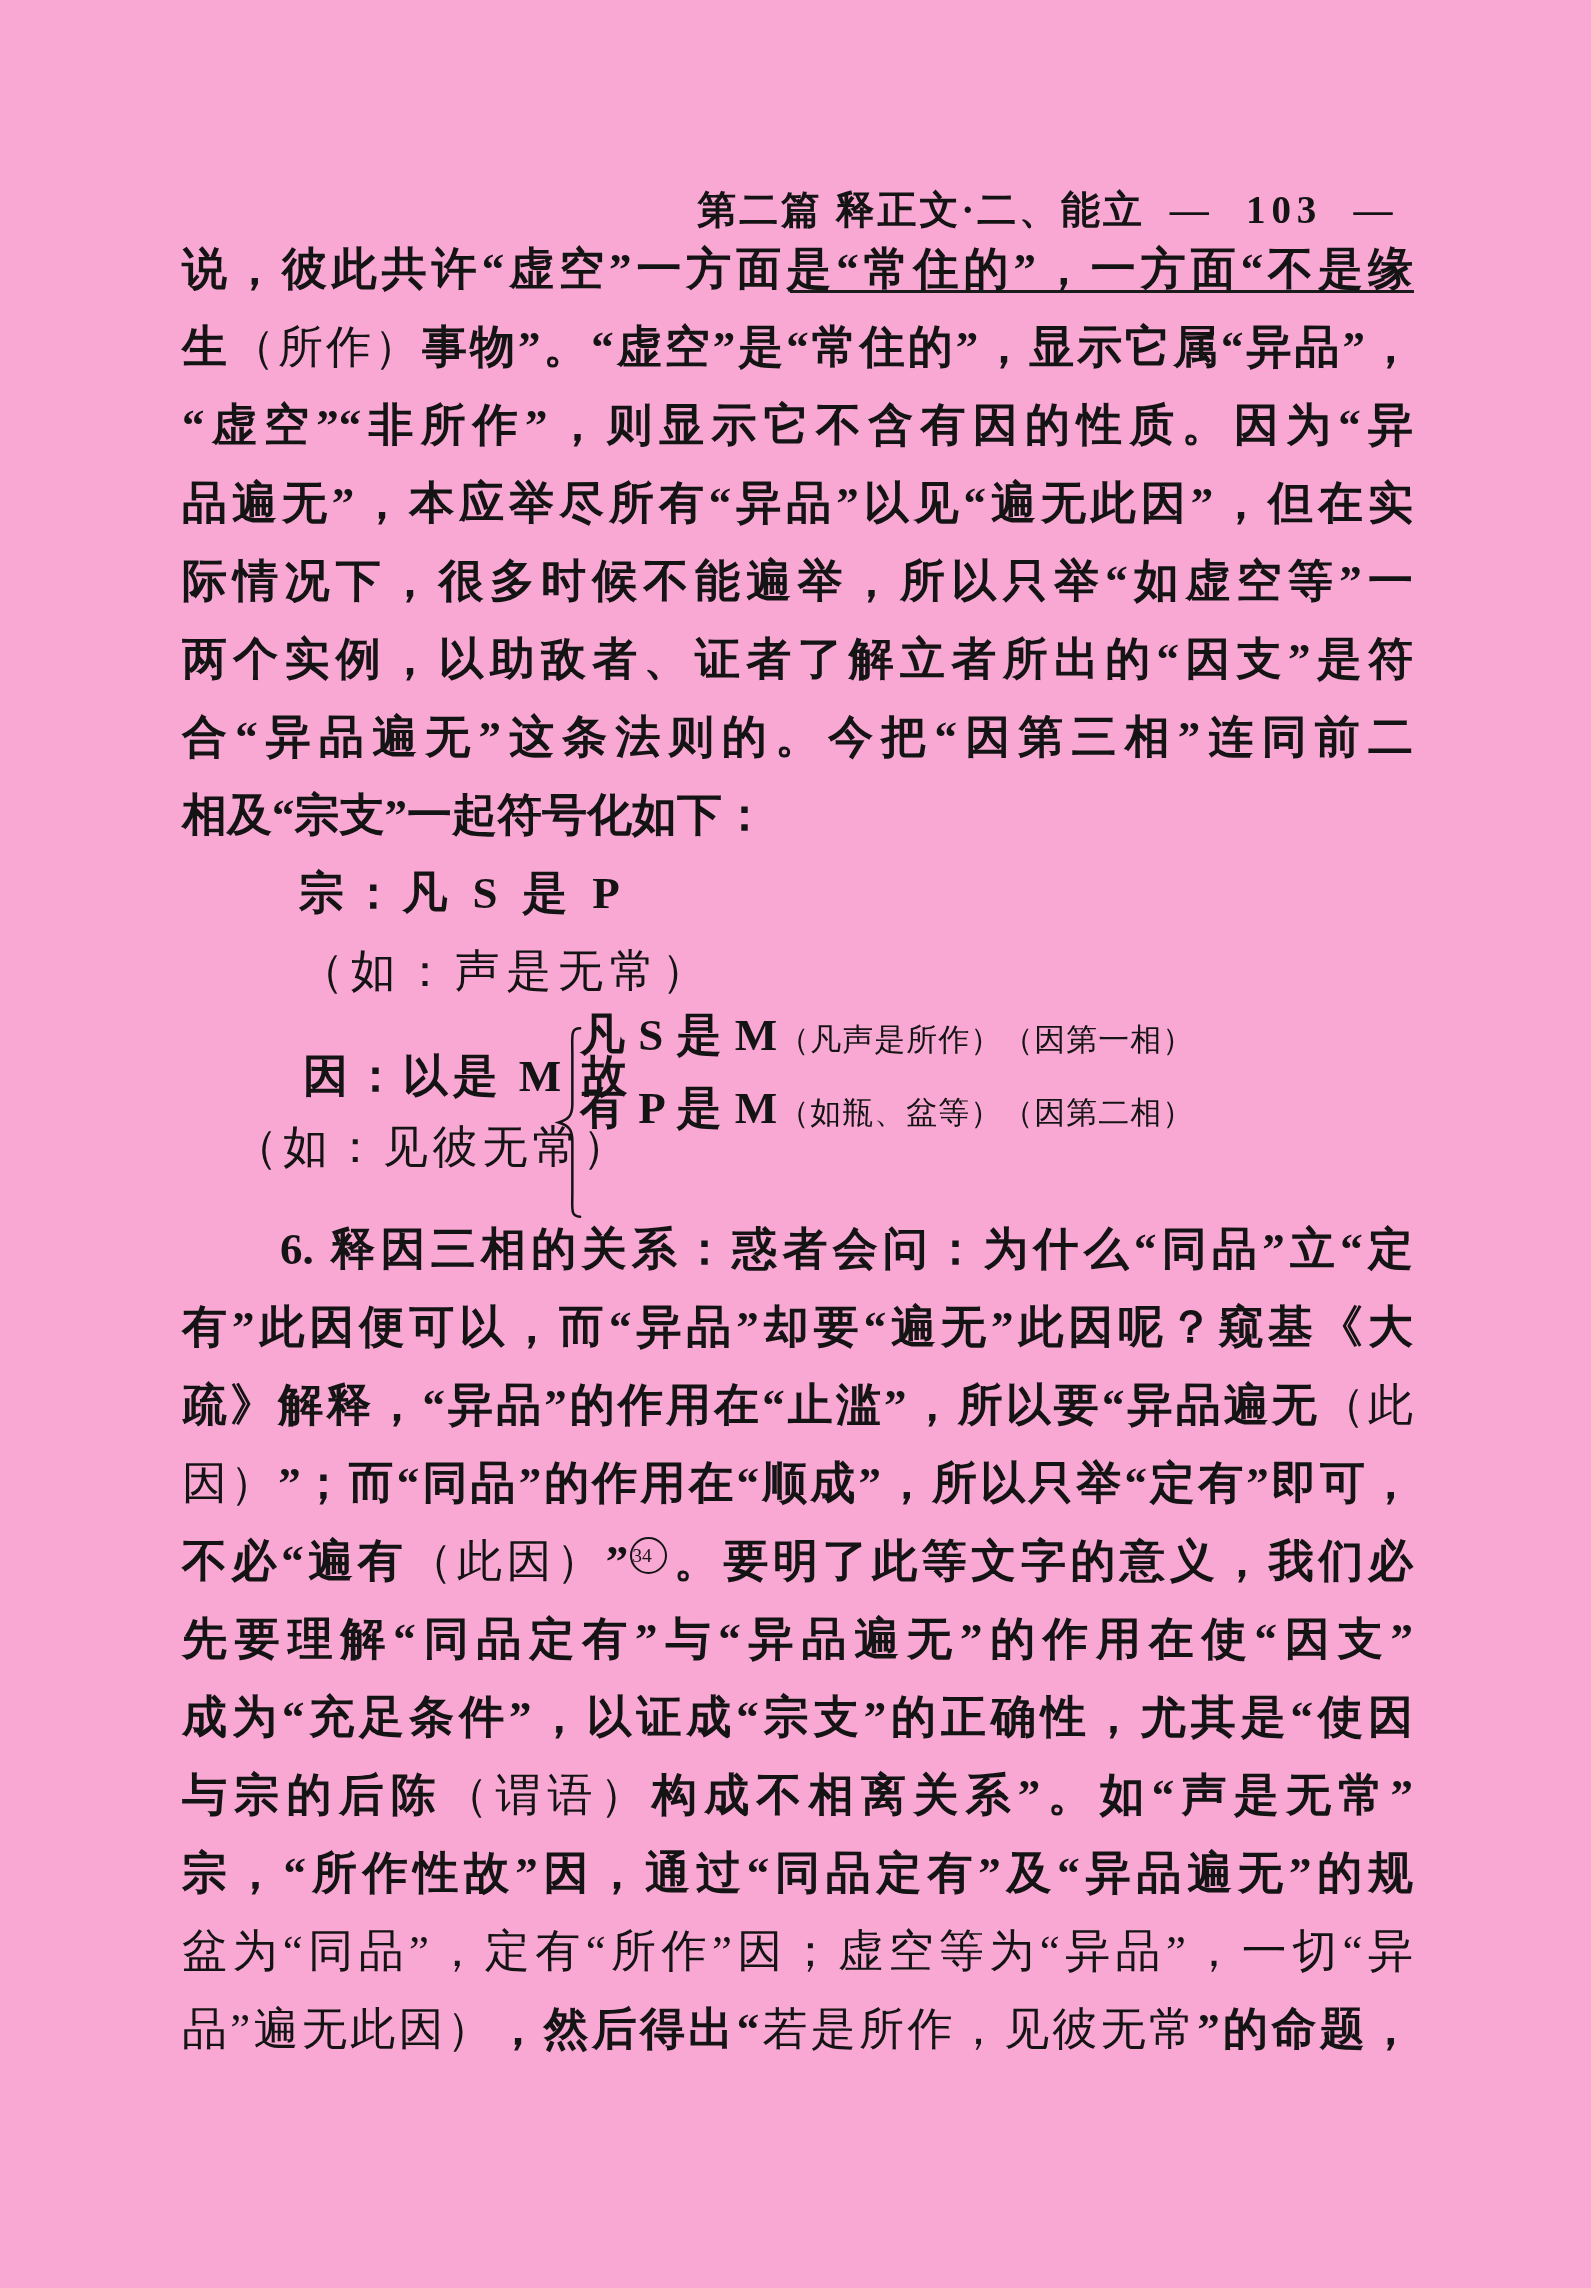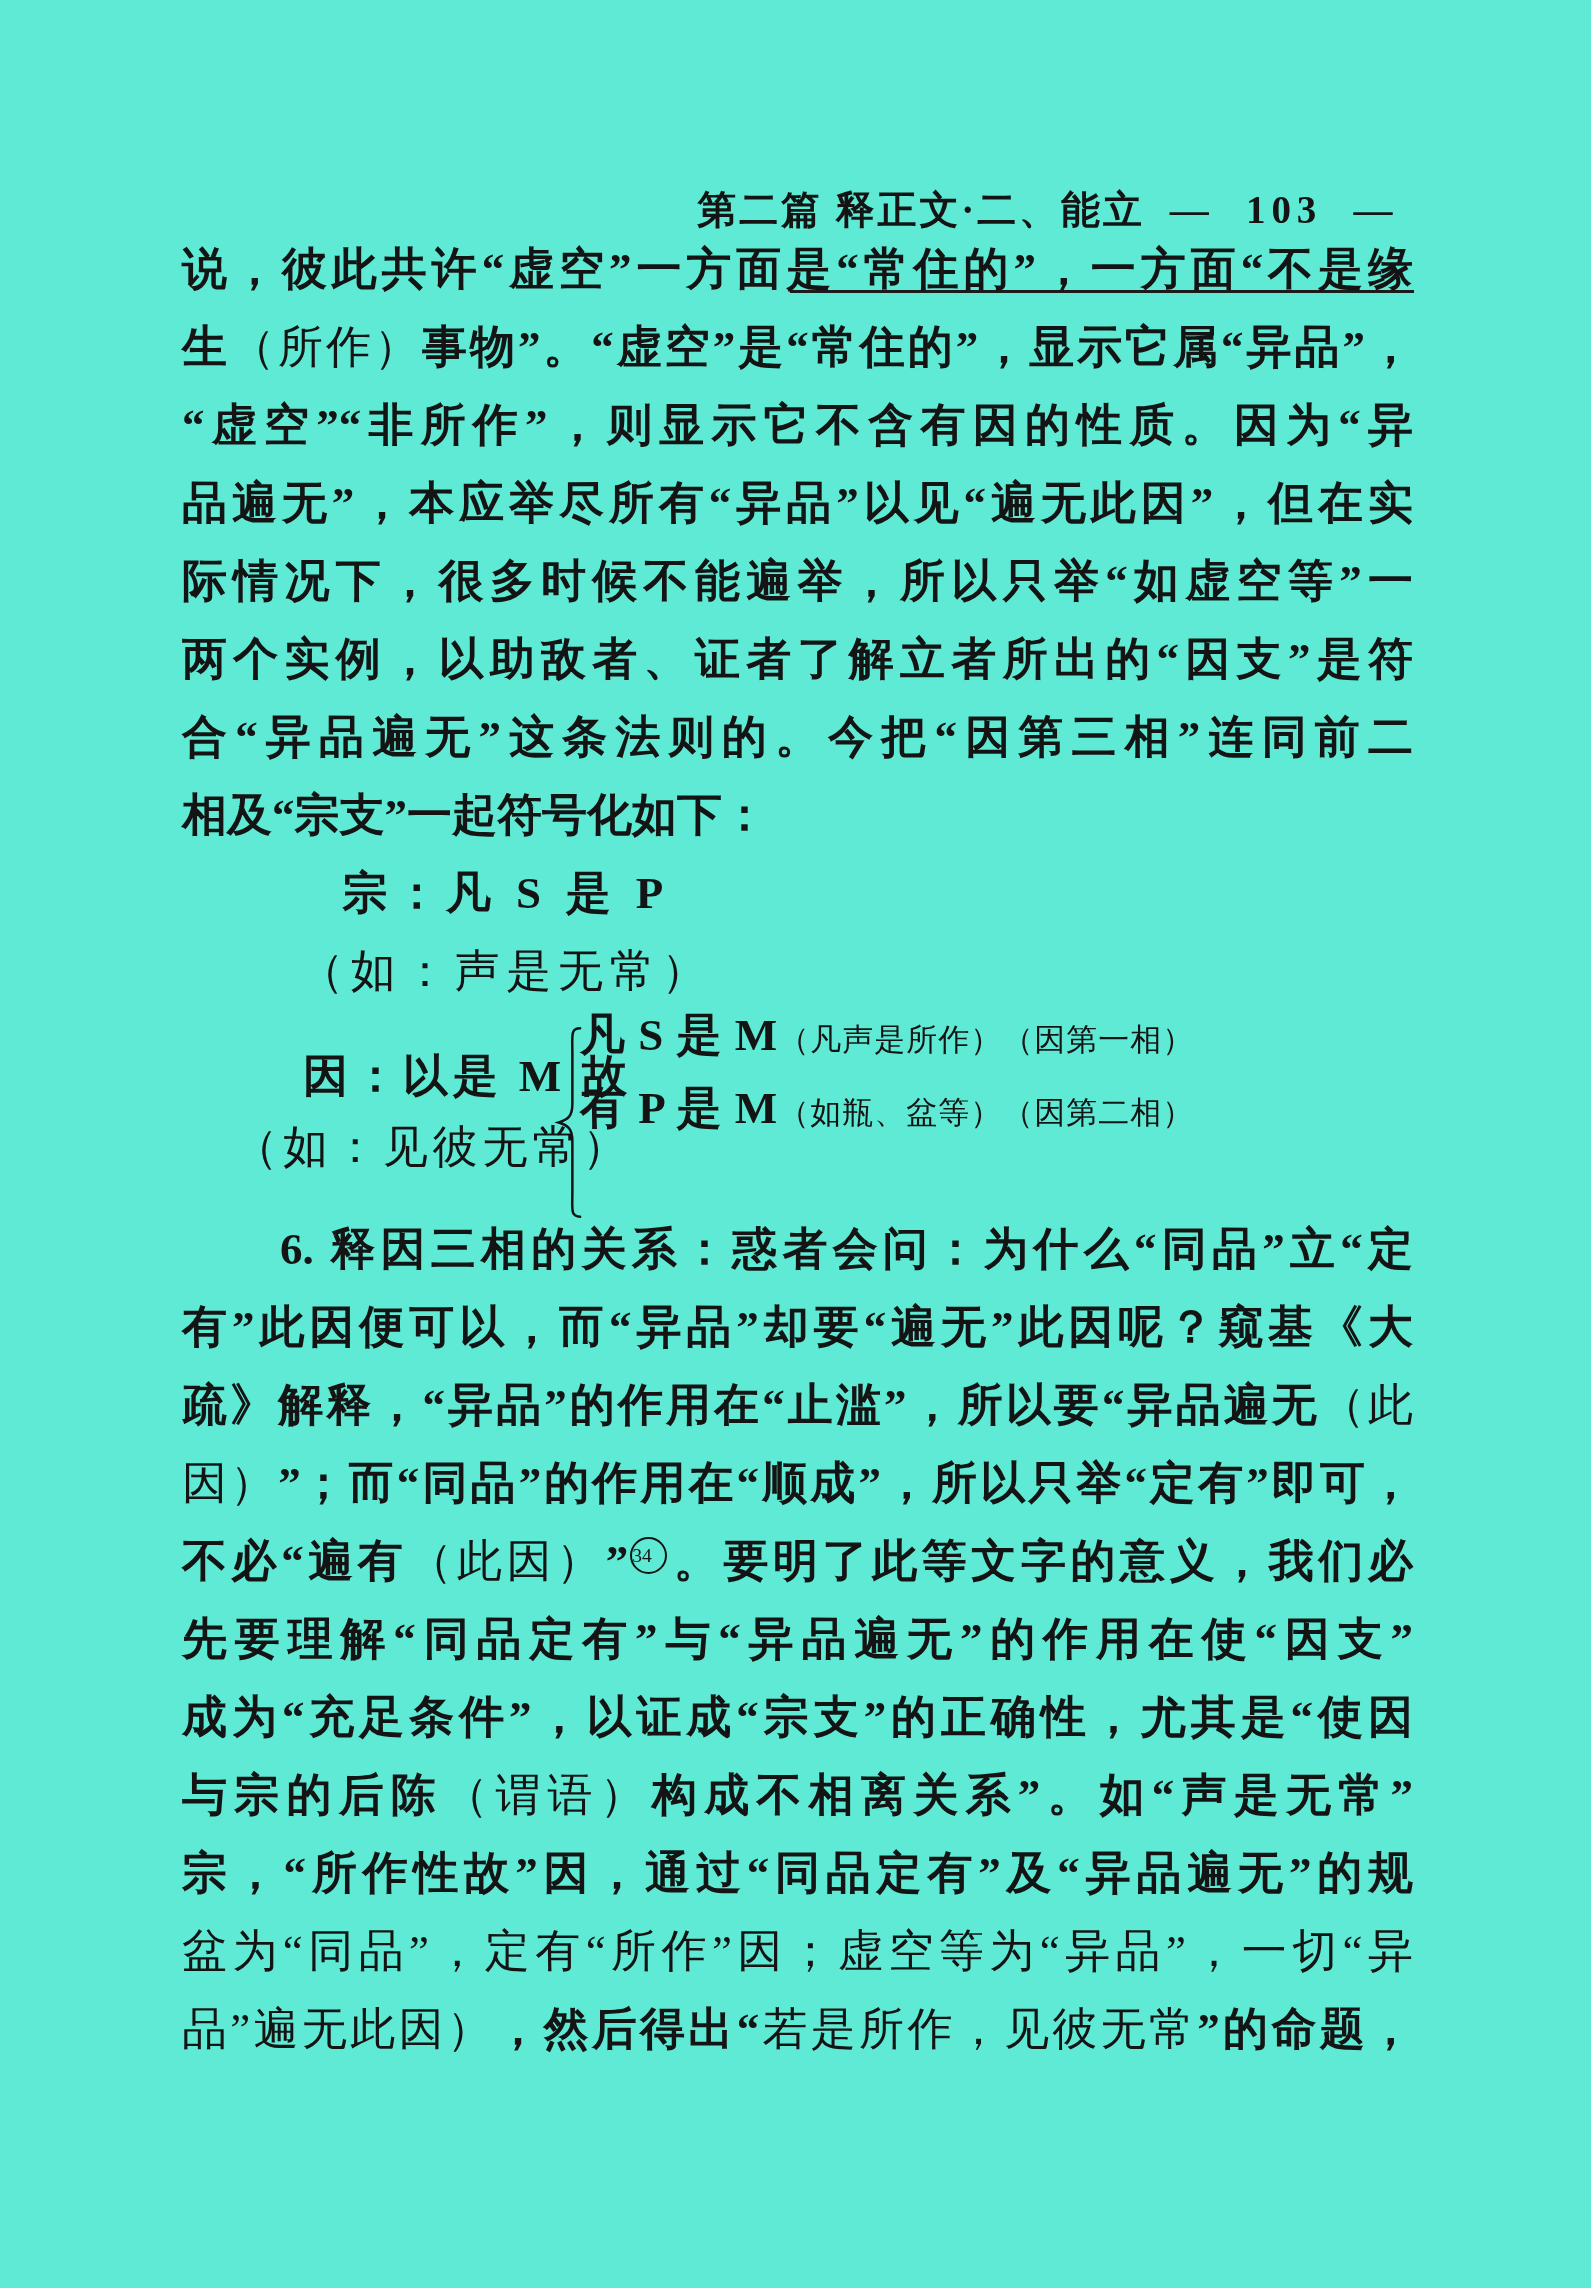--- a/index.html
+++ b/index.html
@@ -1,19 +1,19 @@
 <!DOCTYPE html>
 <html><head>
 <meta charset="utf-8">
 <style>
   html,body{margin:0;padding:0;background:#e8e8e8;}
   .page{
     position:relative;
     width:1592px;height:2289px;
-    background:#5eead4;
+    background:#f9a8d4;
     font-family:"Liberation Serif","DejaVu Serif",serif;
     color:#141414;
     overflow:hidden;
   }
   
   .header{
     position:absolute;top:138px;right:178px;
     text-align:right;
   }
   .header-text{
@@ -46,21 +46,21 @@
     border:2px solid #141414;border-radius:50%;
     font-size:19.5px;font-weight:400;text-align:center;
     vertical-align:13.7px;margin:0 2px;
     letter-spacing:0;
   }
   
   .para1{position:absolute;top:230px;left:182px;width:1231px;}
   .para2{position:absolute;top:1210px;left:182px;width:1231px;}
   .para2 .line:first-child{text-indent:98px;}
   .display-lines{position:absolute;top:854px;left:299px;}
-  .display-lines .line{letter-spacing:6.8px;text-align:center;}
+  .display-lines .line{letter-spacing:6.8px;}
   .formula{position:absolute;top:1005px;left:182px;width:1231px;height:224px;text-align:right;}
   .f-left{position:absolute;left:51px;top:36px;}
   .f-left .line{height:71px;line-height:71px;letter-spacing:4.9px;}
   .brace{position:absolute;left:369px;top:19.5px;}
   .f-right{position:absolute;left:398px;top:-5.9px;}
   .f-right .line{height:73px;line-height:73px;letter-spacing:1px;}
 </style>
 </head>
 <body>
 

